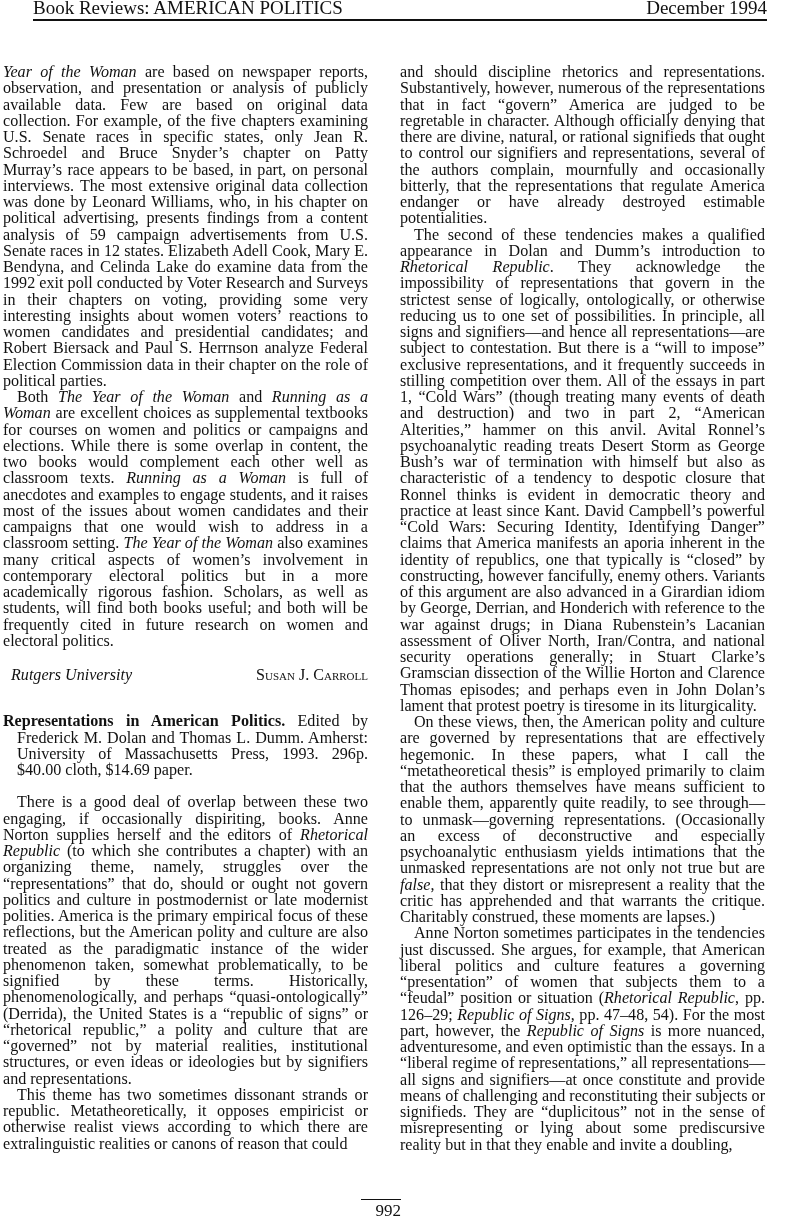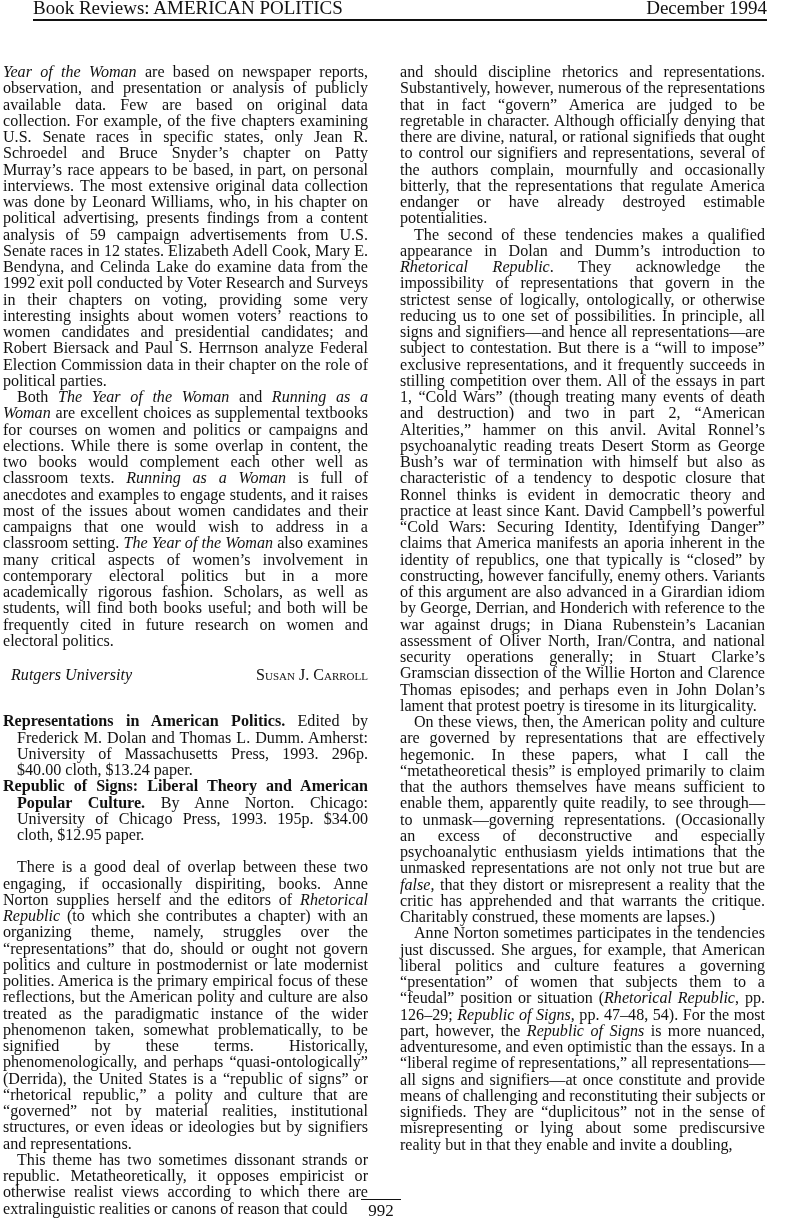--- a/index.html
+++ b/index.html
@@ -14,43 +14,42 @@
   .col.left { left:3px; }
   .col.right { left:400px; }
   .col p { margin:0; text-indent:14px; }
   .col p.first { text-indent:0; }
   .aff { display:flex; justify-content:space-between; margin-top:18px; margin-bottom:30px; }
   .aff .inst { font-style:italic;margin-left:8px; }
   .aff .auth { font-variant:small-caps; }
   .bib { text-indent:-14px !important; padding-left:14px; text-align:justify; }
   .bib b { font-weight:bold; }
   .gap { height:16px; }
-  .pagenum { position:absolute; left:361px; top:1199px; width:40px; text-align:center;
+  .pagenum { position:absolute; left:361px; top:1199px; width:40px; text-align:right;
     font-size:17px; border-top:1.5px solid #111; line-height:18px; padding-top:2px; }
   i, .it { font-style:italic; }
 </style>
 </head>
 <body>
 
 <div class="header">
   <span class="left">Book Reviews: AMERICAN POLITICS</span>
   <span class="right">December 1994</span>
 </div>
 
 <div class="col left">
   <p class="first"><i>Year of the Woman</i><span> are based on newspaper reports, observation, and presentation or analysis of publicly available data. Few are based on original data collection. For example, of the five chapters examining U.S. Senate races in specific states, only Jean R. Schroedel and Bruce Snyder’s chapter on Patty Murray’s race appears to be based, in part, on personal interviews. The most extensive original data collection was done by Leonard Williams, who, in his chapter on political advertising, presents findings from a content analysis of 59 campaign advertisements from U.S. Senate races in 12 states. Elizabeth Adell Cook, Mary E. Bendyna, and Celinda Lake do examine data from the 1992 exit poll conducted by Voter Research and Surveys in their chapters on voting, providing some very interesting insights about women voters’ reactions to women candidates and presidential candidates; and Robert Biersack and Paul S. Herrnson analyze Federal Election Commission data in their chapter on the role of political parties.</span></p>
   <p><span>Both </span><i>The Year of the Woman</i><span> and </span><i>Running as a Woman</i><span> are excellent choices as supplemental textbooks for courses on women and politics or campaigns and elections. While there is some overlap in content, the two books would complement each other well as classroom texts. </span><i>Running as a Woman</i><span> is full of anecdotes and examples to engage students, and it raises most of the issues about women candidates and their campaigns that one would wish to address in a classroom setting. </span><i>The Year of the Woman</i><span> also examines many critical aspects of women’s involvement in contemporary electoral politics but in a more academically rigorous fashion. Scholars, as well as students, will find both books useful; and both will be frequently cited in future research on women and electoral politics.</span></p>
 
   <div class="aff">
     <span class="inst">Rutgers University</span>
     <span class="auth">Susan J. Carroll</span>
   </div>
 
-  <p class="bib"><b>Representations in American Politics.</b><span> Edited by Frederick M. Dolan and Thomas L. Dumm. Amherst: University of Massachusetts Press, 1993. 296p. $40.00 cloth, $13.24 paper.</span></p>
-  <p class="bib"><b>Republic of Signs: Liberal Theory and American Popular Culture.</b><span> By Anne Norton. Chicago: University of Chicago Press, 1993. 195p. $34.00 cloth, $12.95 paper.</span></p>
+  <p class="bib"><b>Representations in American Politics.</b><span> Edited by Frederick M. Dolan and Thomas L. Dumm. Amherst: University of Massachusetts Press, 1993. 296p. $40.00 cloth, $14.69 paper.</span></p>
   <div class="gap"></div>
 
   <p><span>There is a good deal of overlap between these two engaging, if occasionally dispiriting, books. Anne Norton supplies herself and the editors of </span><i>Rhetorical Republic</i><span> (to which she contributes a chapter) with an organizing theme, namely, struggles over the “representations” that do, should or ought not govern politics and culture in postmodernist or late modernist polities. America is the primary empirical focus of these reflections, but the American polity and culture are also treated as the paradigmatic instance of the wider phenomenon taken, somewhat problematically, to be signified by these terms. Historically, phenomenologically, and perhaps “quasi-ontologically” (Derrida), the United States is a “republic of signs” or “rhetorical republic,” a polity and culture that are “governed” not by material realities, institutional structures, or even ideas or ideologies but by signifiers and representations.</span></p>
   <p>This theme has two sometimes dissonant strands or republic. Metatheoretically, it opposes empiricist or otherwise realist views according to which there are extralinguistic realities or canons of reason that could</p>
 </div>
 
 <div class="col right">
   <p class="first">and should discipline rhetorics and representations. Substantively, however, numerous of the representations that in fact “govern” America are judged to be regretable in character. Although officially denying that there are divine, natural, or rational signifieds that ought to control our signifiers and representations, several of the authors complain, mournfully and occasionally bitterly, that the representations that regulate America endanger or have already destroyed estimable potentialities.</p>
   <p><span>The second of these tendencies makes a qualified appearance in Dolan and Dumm’s introduction to </span><i>Rhetorical Republic</i><span>. They acknowledge the impossibility of representations that govern in the strictest sense of logically, ontologically, or otherwise reducing us to one set of possibilities. In principle, all signs and signifiers—and hence all representations—are subject to contestation. But there is a “will to impose” exclusive representations, and it frequently succeeds in stilling competition over them. All of the essays in part 1, “Cold Wars” (though treating many events of death and destruction) and two in part 2, “American Alterities,” hammer on this anvil. Avital Ronnel’s psychoanalytic reading treats Desert Storm as George Bush’s war of termination with himself but also as characteristic of a tendency to despotic closure that Ronnel thinks is evident in democratic theory and practice at least since Kant. David Campbell’s powerful “Cold Wars: Securing Identity, Identifying Danger” claims that America manifests an aporia inherent in the identity of republics, one that typically is “closed” by constructing, however fancifully, enemy others. Variants of this argument are also advanced in a Girardian idiom by George, Derrian, and Honderich with reference to the war against drugs; in Diana Rubenstein’s Lacanian assessment of Oliver North, Iran/Contra, and national security operations generally; in Stuart Clarke’s Gramscian dissection of the Willie Horton and Clarence Thomas episodes; and perhaps even in John Dolan’s lament that protest poetry is tiresome in its liturgicality.</span></p>
   <p><span>On these views, then, the American polity and culture are governed by representations that are effectively hegemonic. In these papers, what I call the “metatheoretical thesis” is employed primarily to claim that the authors themselves have means sufficient to enable them, apparently quite readily, to see through—to unmask—governing representations. (Occasionally an excess of deconstructive and especially psychoanalytic enthusiasm yields intimations that the unmasked representations are not only not true but are </span><i>false</i><span>, that they distort or misrepresent a reality that the critic has apprehended and that warrants the critique. Charitably construed, these moments are lapses.)</span></p>

